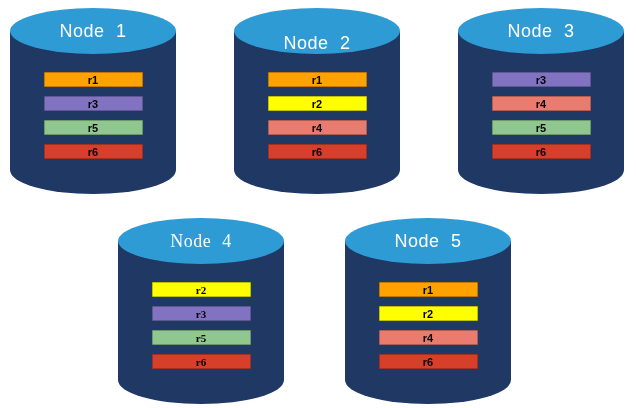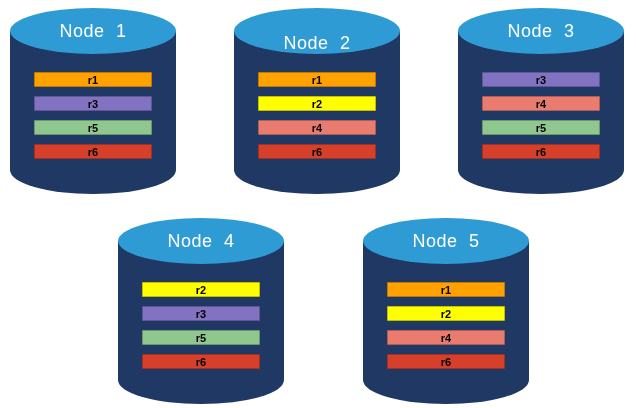--- a/index.html
+++ b/index.html
@@ -52,36 +52,36 @@
     left: 0;
     top: 64px;
     width: 166px;
     display: flex;
     flex-direction: column;
     align-items: center;
     gap: 9px;
     z-index: 2;
   }
   .bar {
-    width: 118px;
+    width: 99px;
     height: 15px;
     display: flex;
     align-items: center;
     justify-content: center;
     font-size: 11px;
     font-weight: bold;
     color: #000000;
     border: 1px solid rgba(0,0,0,0.25);
     border-radius: 1px;
   }
   .pos-node1 { left: 10px;  top: 8px; }
   .pos-node2 { left: 234px; top: 8px; }
   .pos-node3 { left: 458px; top: 8px; }
-  .pos-node4 { left: 118px; top: 218px; }
-  .pos-node5 { left: 363px; top: 218px; }
+  .pos-node4 { left: 118px; top: 218px; font-family: Liberation Serif, serif; }
+  .pos-node5 { left: 345px; top: 218px; }
 </style>
 </head>
 <body>
 
 <div class="canvas">
 
   <div class="cylinder pos-node1">
     <div class="cyl-body" style="background: rgb(31, 56, 100);"></div>
     <div class="cyl-top" style="background: rgb(46, 155, 213);">
       <span class="cyl-title">Node 1</span>

